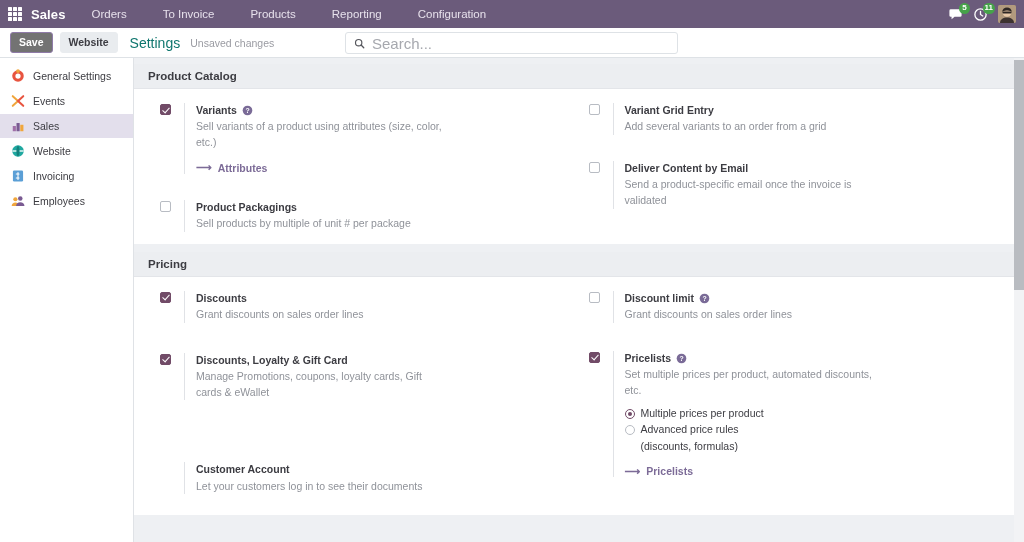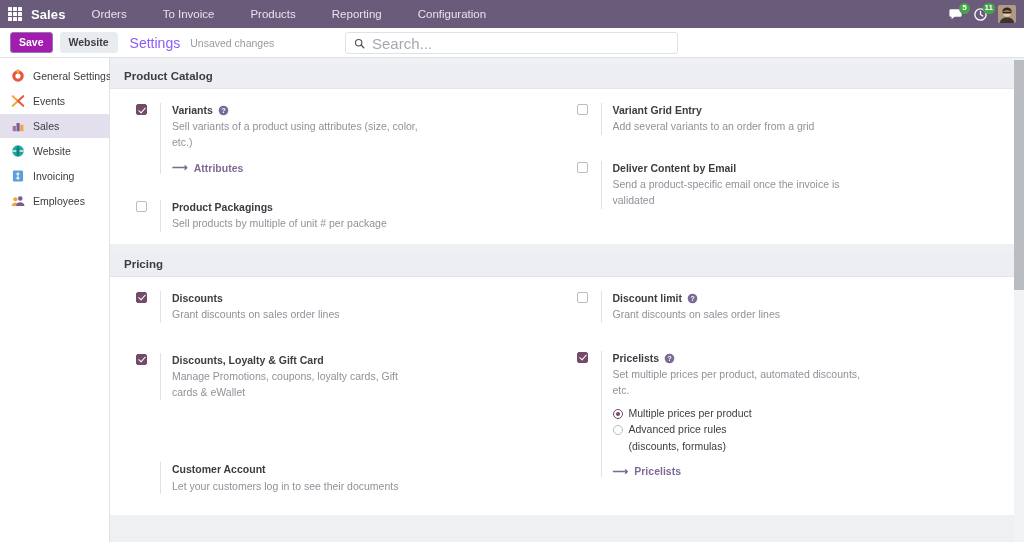--- a/index.html
+++ b/index.html
@@ -96,26 +96,26 @@
   }
   .btn {
     font-size: 10.5px;
     font-weight: bold;
     border-radius: 3px;
     padding: 3px 8px;
     cursor: pointer;
     border: 1px solid transparent;
     line-height: 1.2;
   }
-  .btn-save { background: #a21caf; color: #ffffff; border-color: #8f7ba8; }
+  .btn-save { background: #737373; color: #ffffff; border-color: #8f7ba8; }
   .btn-discard { background: #e9ecef; color: #3c3c42; border-color: #e9ecef; margin-left: 7px; }
   .cp-title {
     margin-left: 12px;
     font-size: 14px;
-    color: #8b5cf6;
+    color: #0f766e;
     font-weight: normal;
   }
   .cp-status {
     margin-left: 10px;
     font-size: 10.5px;
     color: #9a9ba2;
   }
   .searchbox {
     position: absolute;
     left: 345px; top: 4px;
@@ -133,21 +133,21 @@
 
   
   .body {
     display: flex;
     height: 484px;
     background: #eef0f3;
   }
 
   
   .sidebar {
-    width: 110px;
+    width: 134px;
     background: #ffffff;
     border-right: 1px solid #dfe2e6;
     padding-top: 6px;
     flex: none;
   }
   .side-item {
     display: flex;
     align-items: center;
     height: 24px;
     padding: 0 6px 0 11px;

